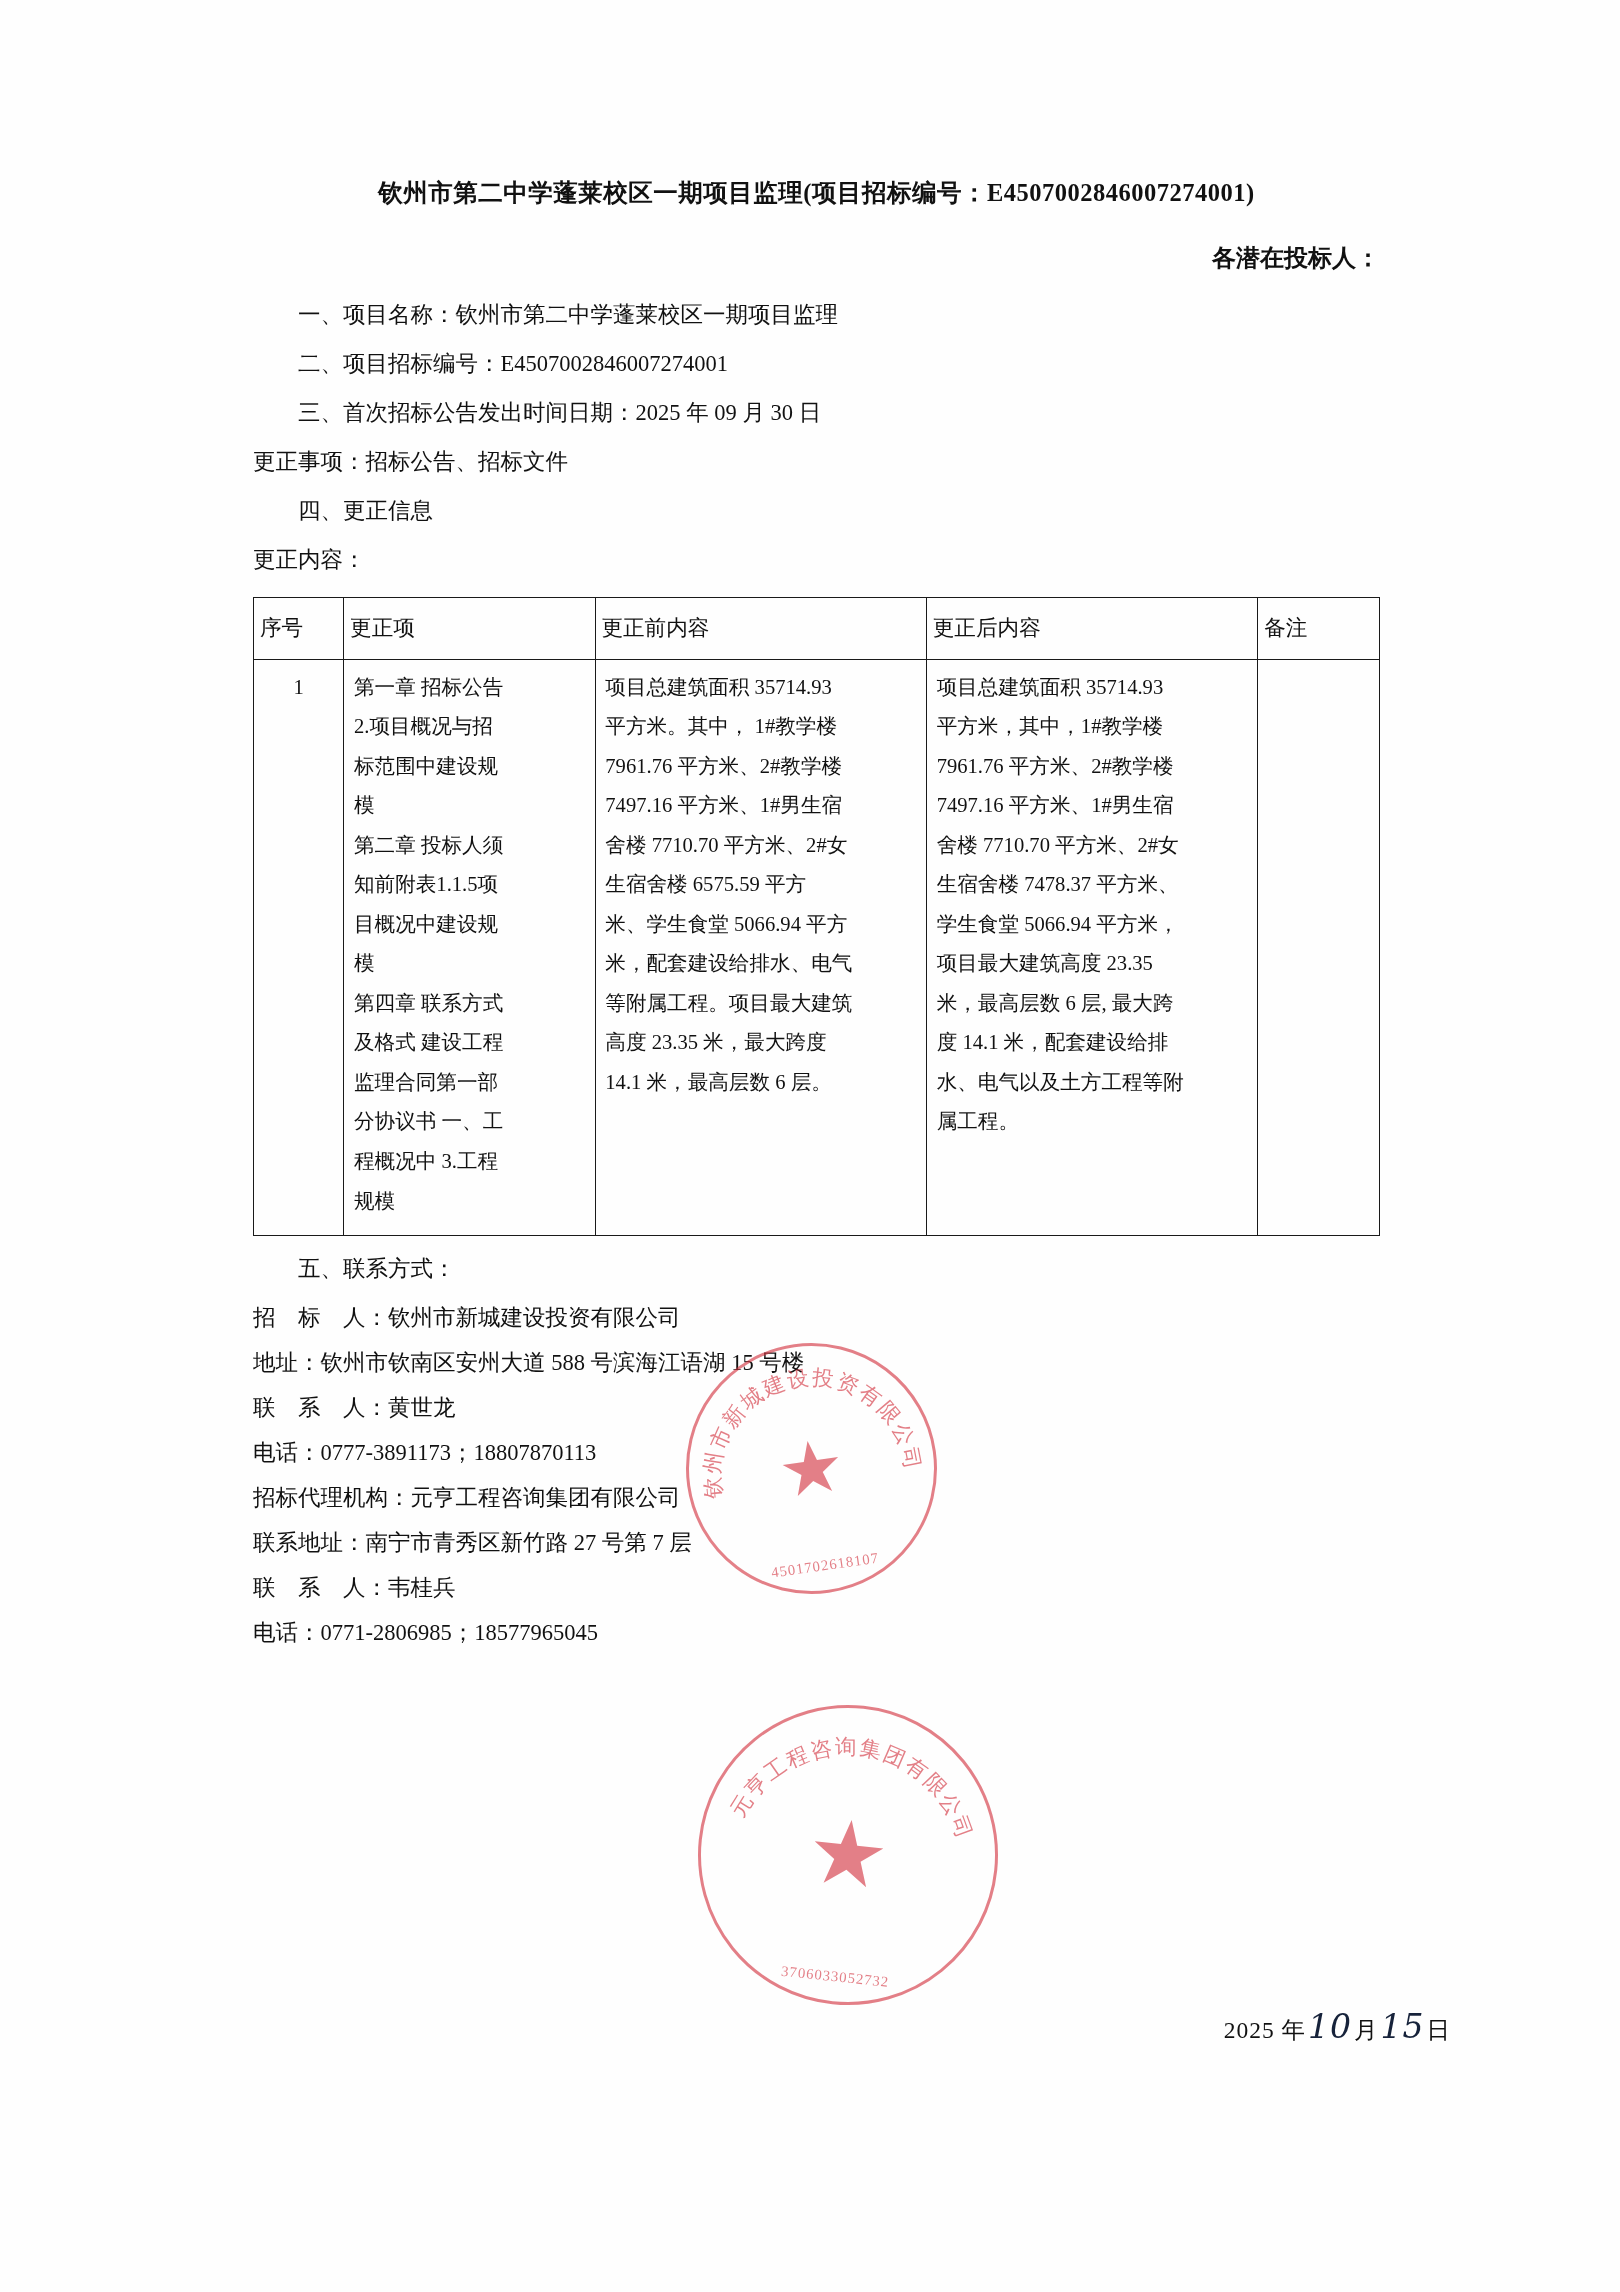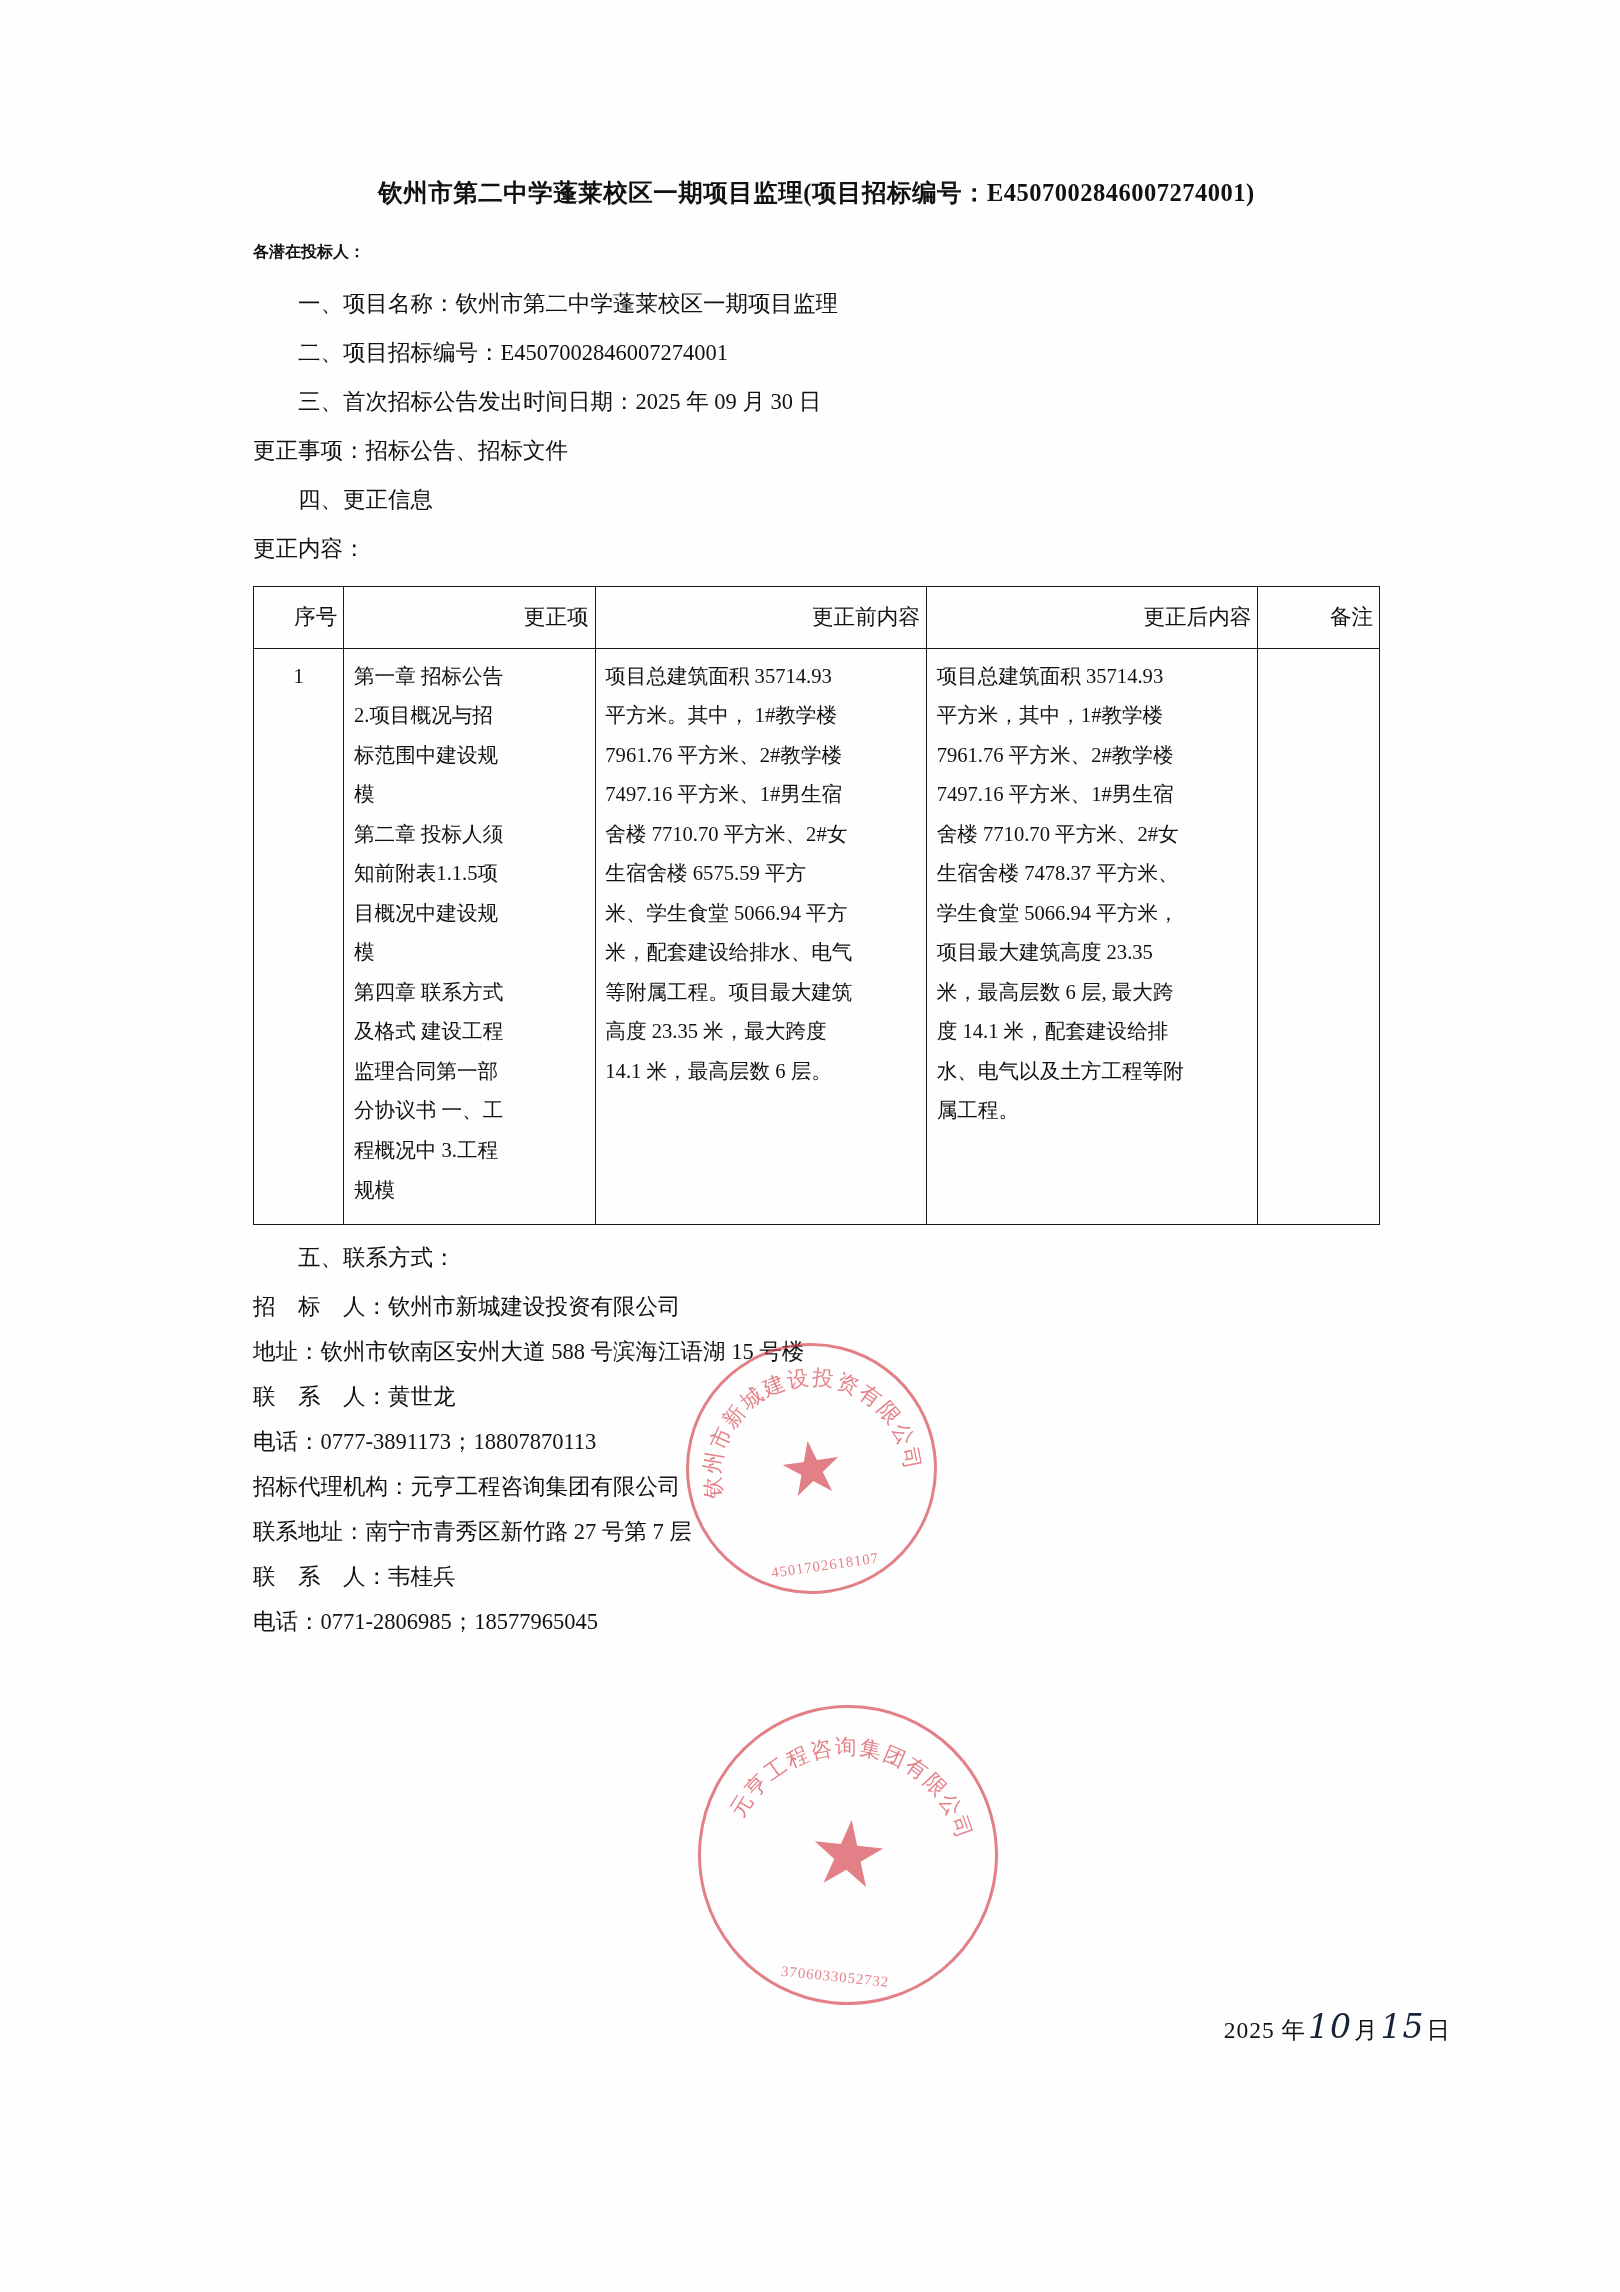--- a/index.html
+++ b/index.html
@@ -37,22 +37,23 @@
   }
   .doc-subtitle {
     text-align: center;
     font-weight: bold;
     font-size: 24.5px;
     line-height: 1.75;
     margin-bottom: 25.5px;
   }
   .salutation {
     font-weight: bold;
-    font-size: 16px;
+    font-size: 24px;
     margin: 27.4px 0 17.6px 0;
+    text-align: right;
   }
   .para {
     font-size: 22.5px;
     line-height: 2.05;
     margin: 0 0 2.9px 0;
   }
   .indent {
     text-indent: 45px;
   }
   .noindent {
@@ -66,21 +67,21 @@
   }
   table.fix-table th,
   table.fix-table td {
     border: 1.5px solid #1a1a1a;
     vertical-align: top;
     padding: 7.8px 9.8px 13.7px 9.8px;
     font-size: 20.6px;
     line-height: 1.92;
   }
   table.fix-table th {
-    text-align: right;
+    text-align: left;
     font-weight: normal;
     padding: 9.8px 5.9px;
     font-size: 21.6px;
   }
   .col-no { width: 80px; }
   .col-item { width: 223px; }
   .col-before { width: 294px; }
   .col-after { width: 294px; }
   .col-remark { width: 108px; }
   td.center { text-align: center; }

